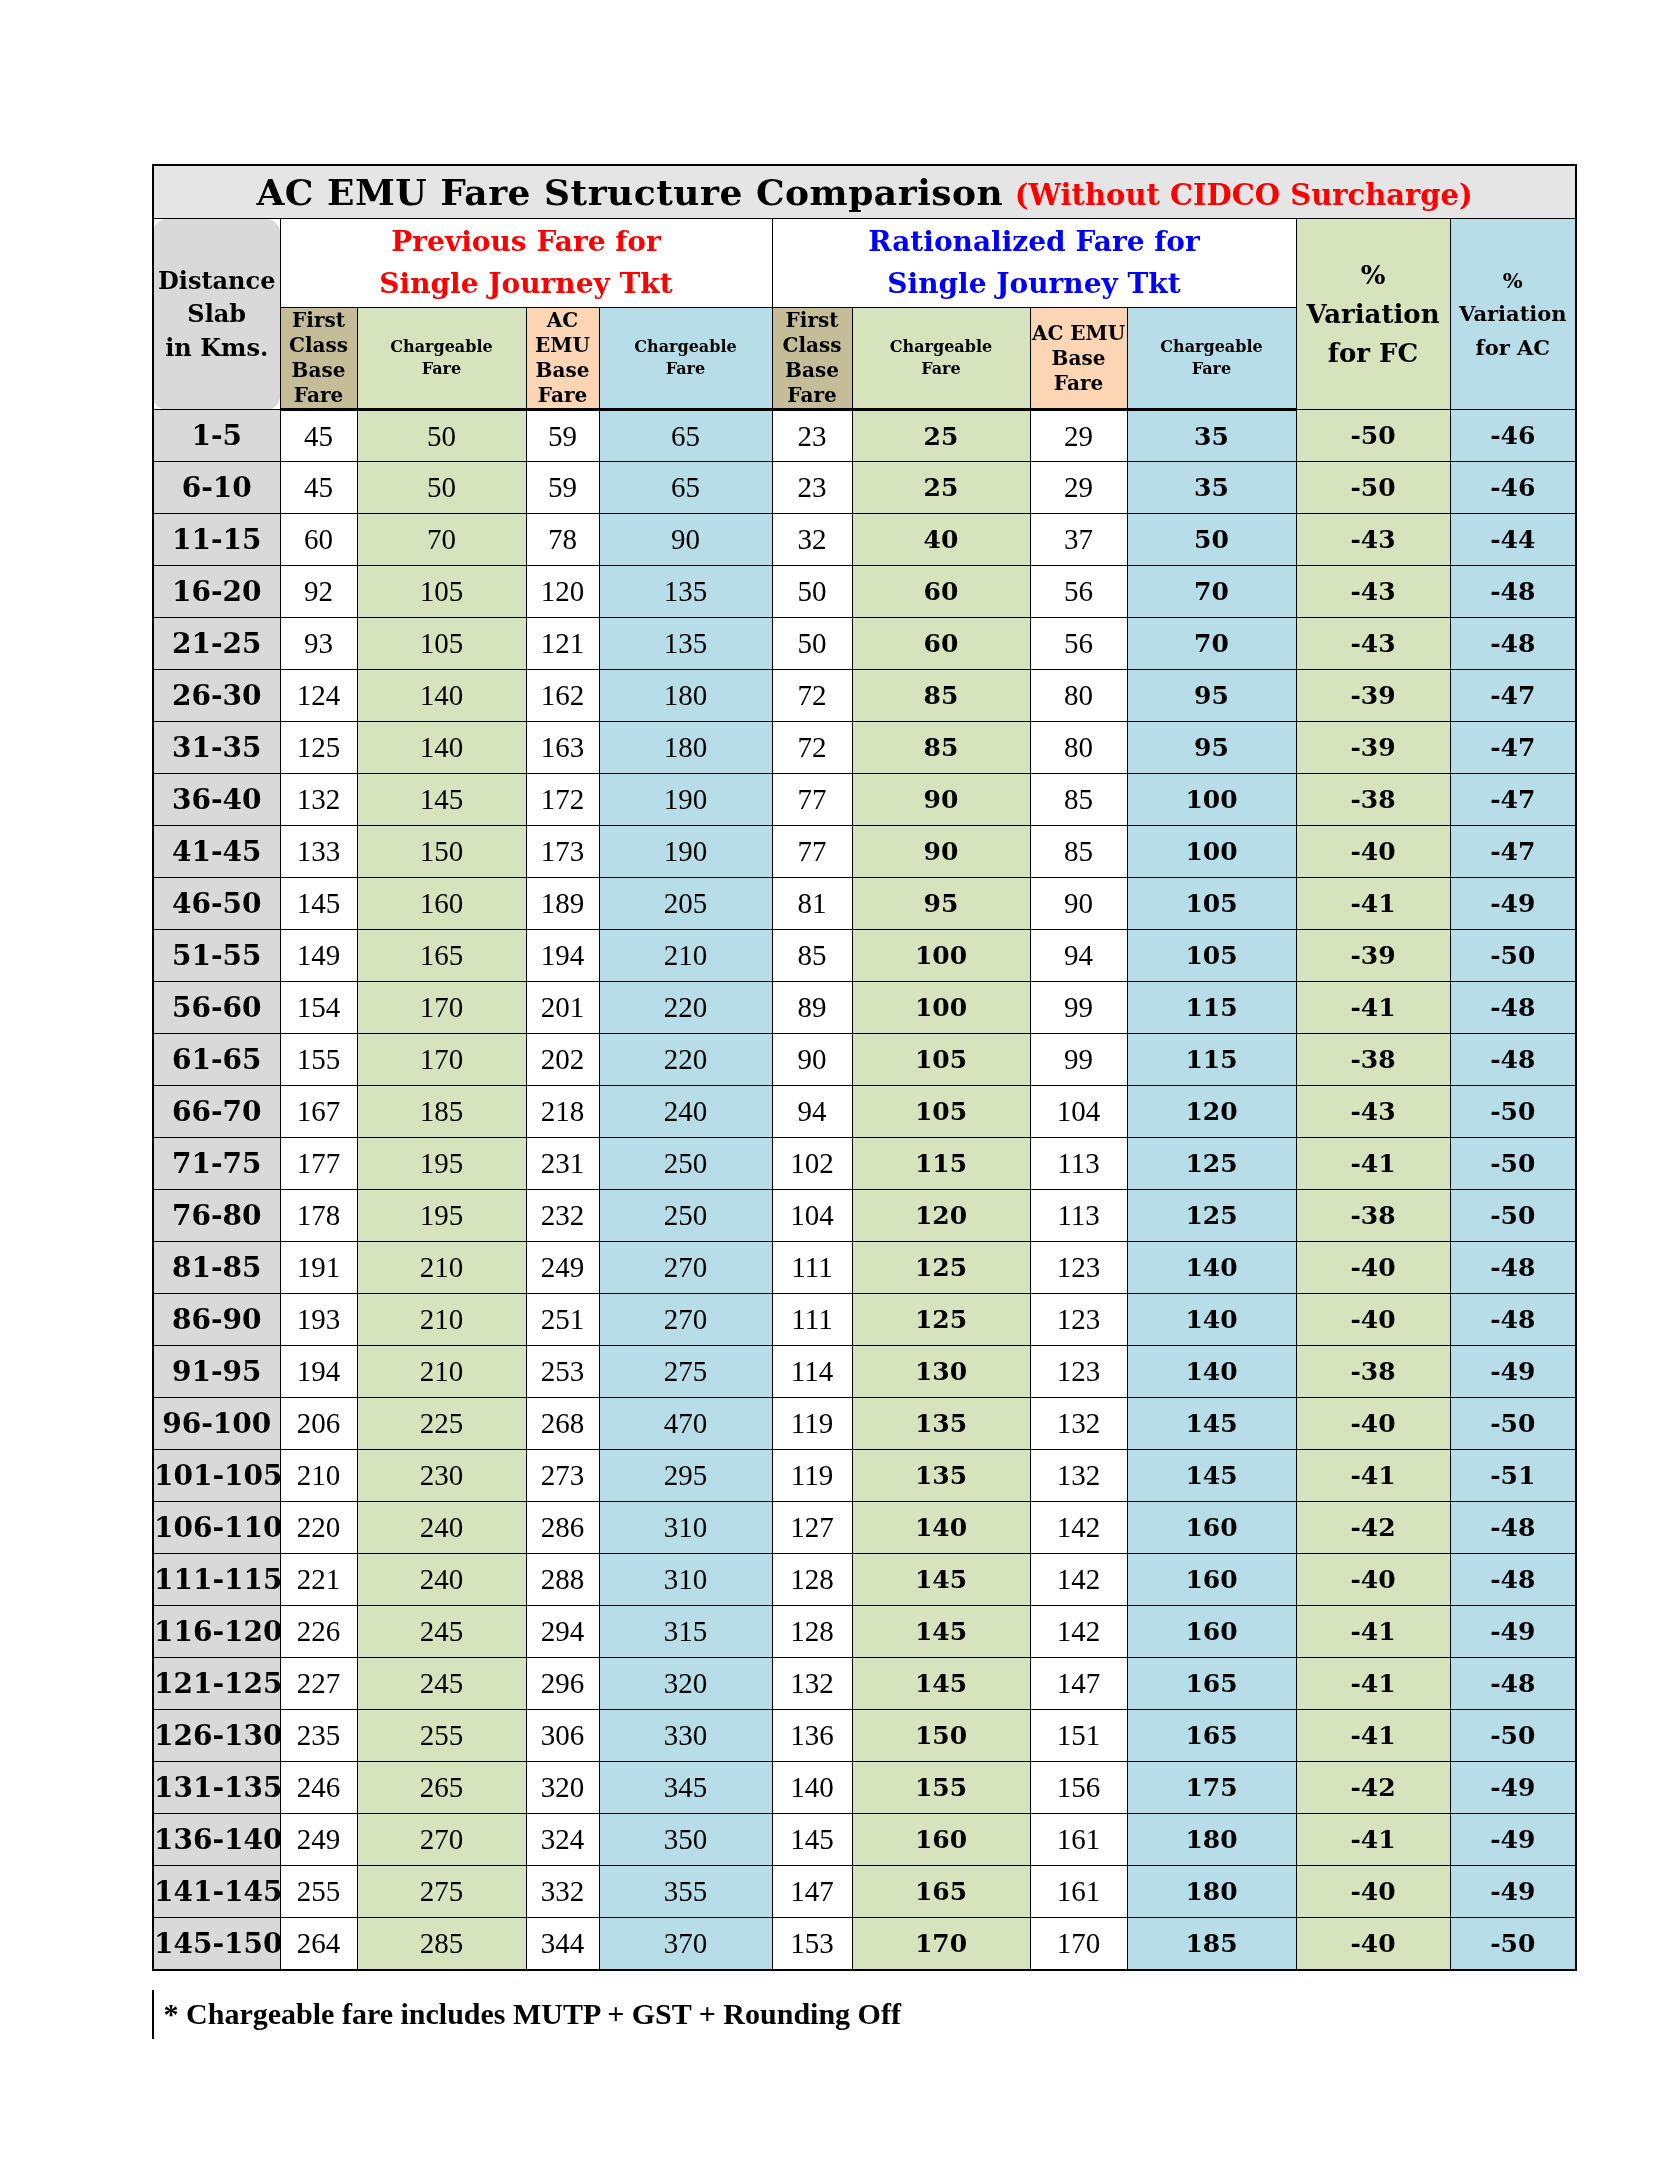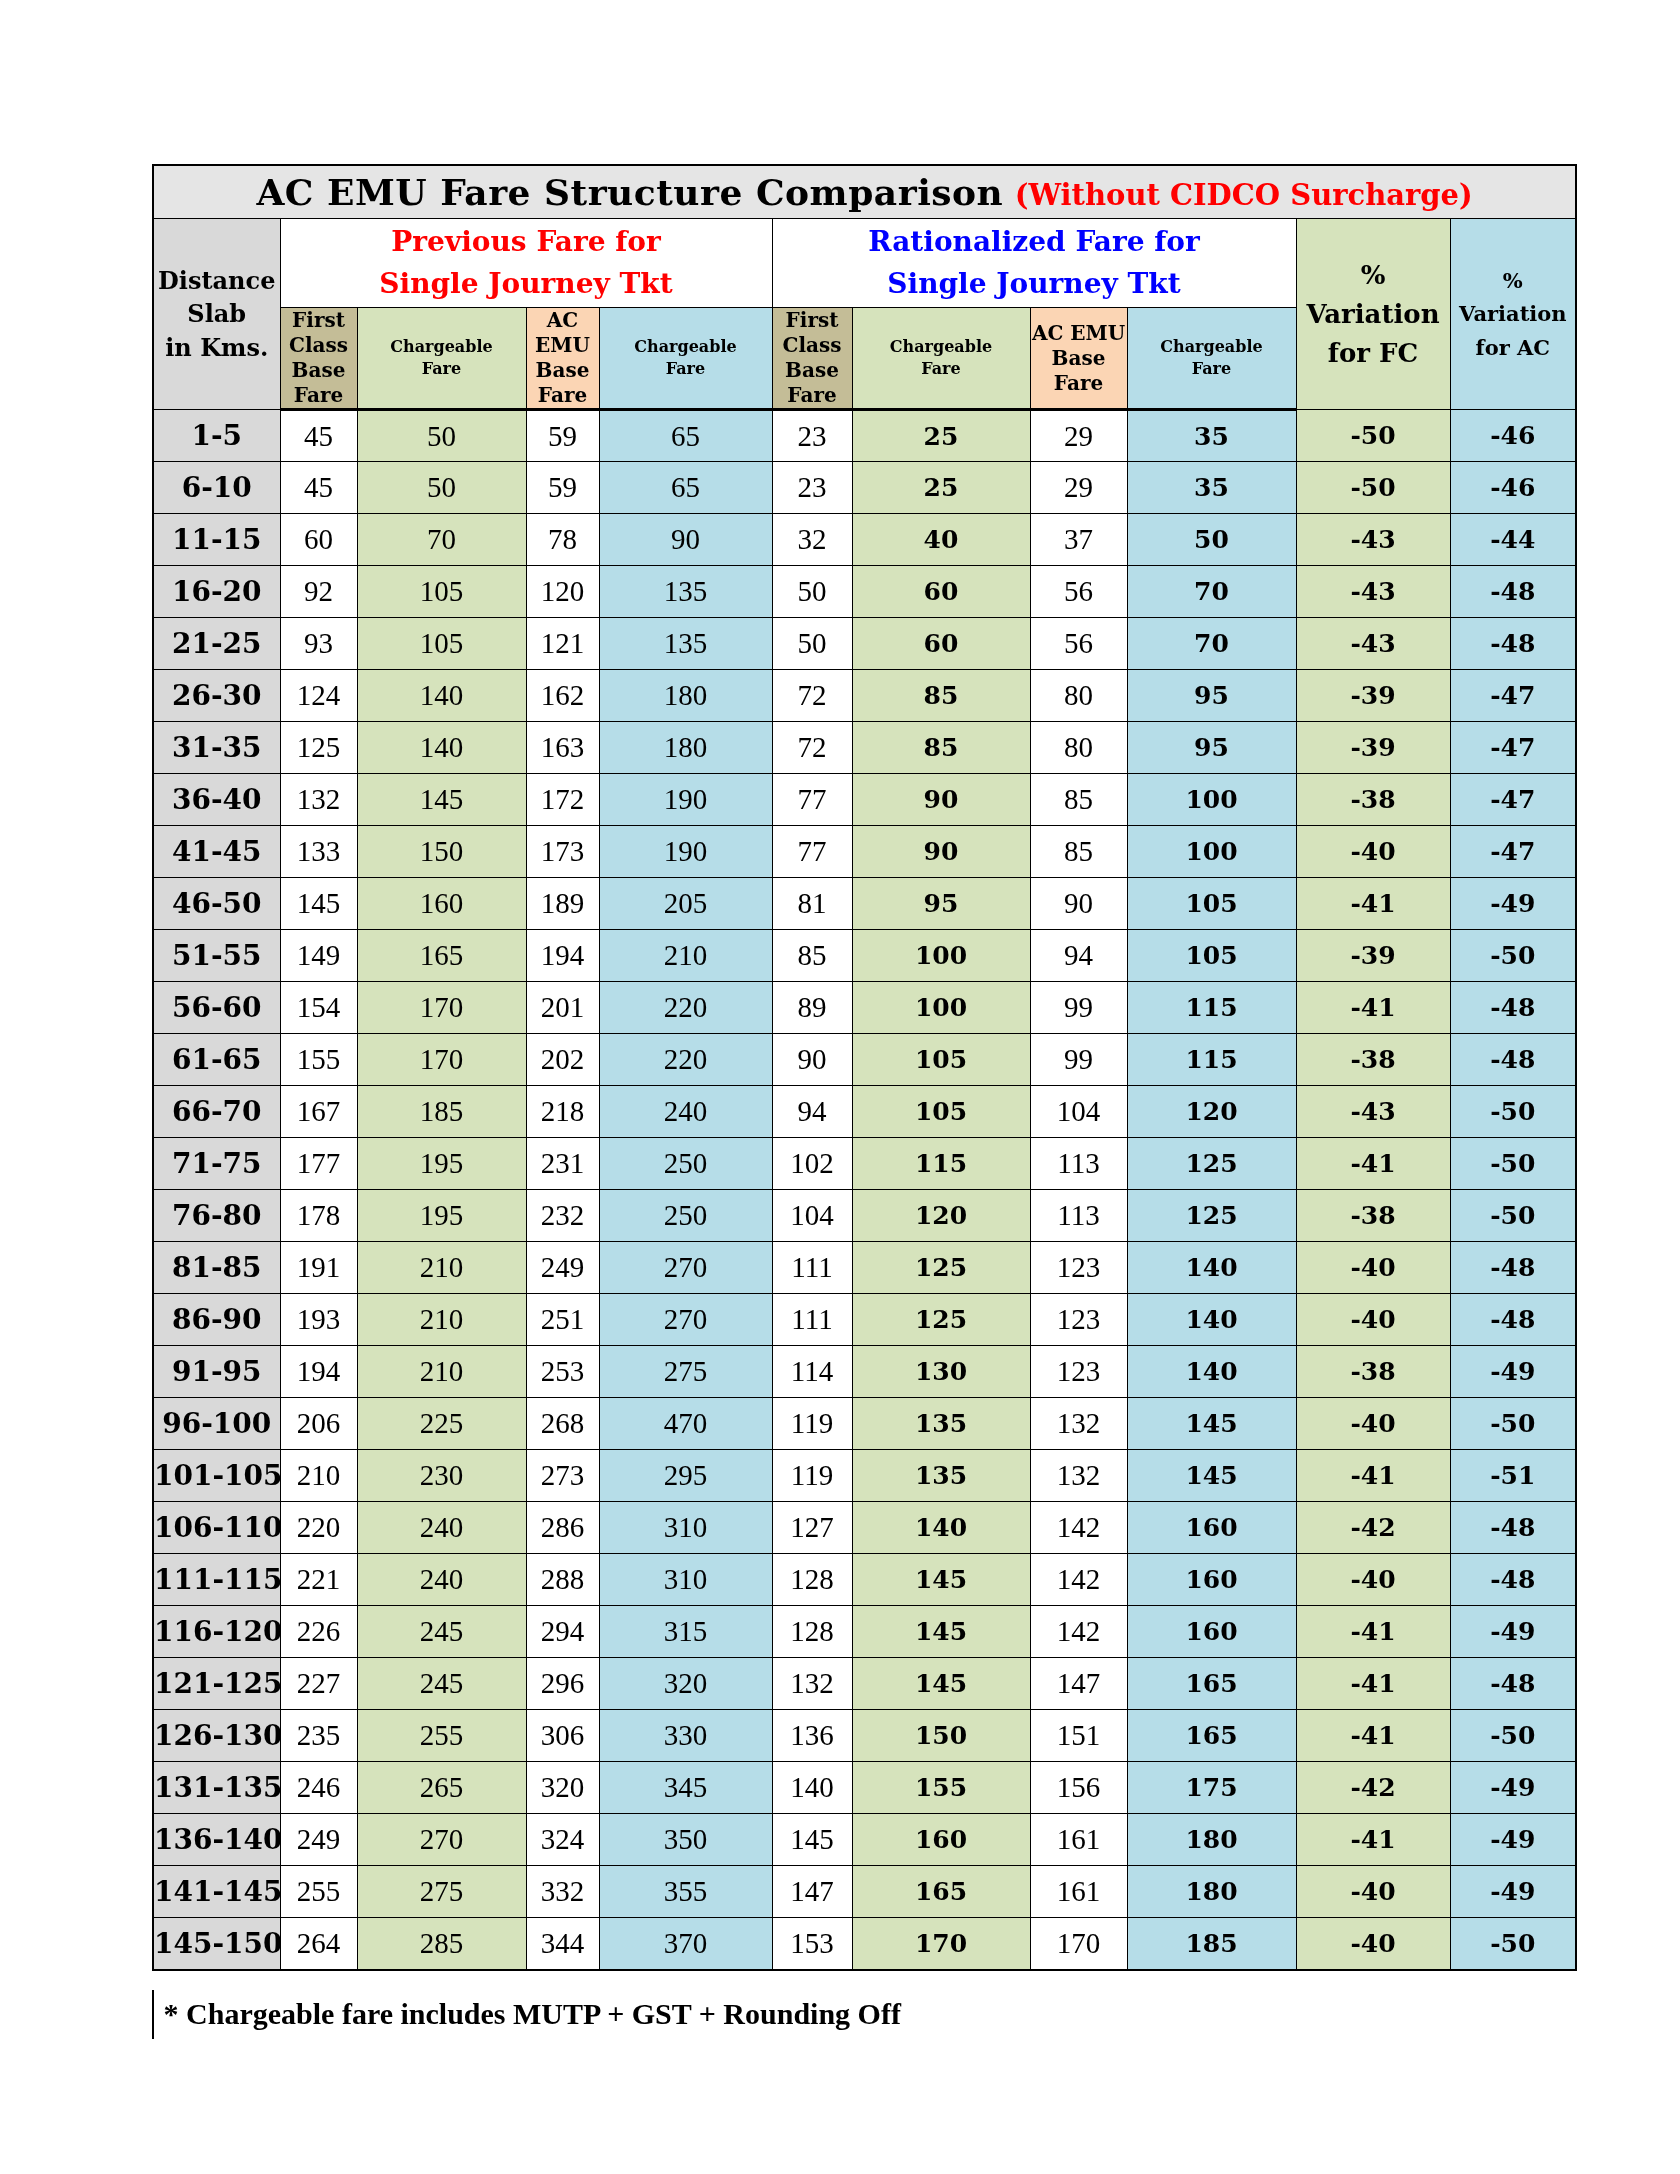--- a/index.html
+++ b/index.html
@@ -52,20 +52,21 @@
     margin-left: 11.5px;
   }
 
   
   tr.group-row th { height: 88px; }
   .h-distance {
     background: var(--c-grey, #d9d9d9);
     font-weight: bold;
     font-size: 24px;
     line-height: 1.4;
+    border-radius: 14px;
   }
   .h-prev, .h-rat {
     background: #fff;
     font-weight: bold;
     font-size: 28px;
     line-height: 1.5;
   }
   .h-prev { color: var(--c-red, #ff0000); }
   .h-rat  { color: var(--c-blue-text, #0000ff); margin-top: 18px; }
   .h-varfc {

